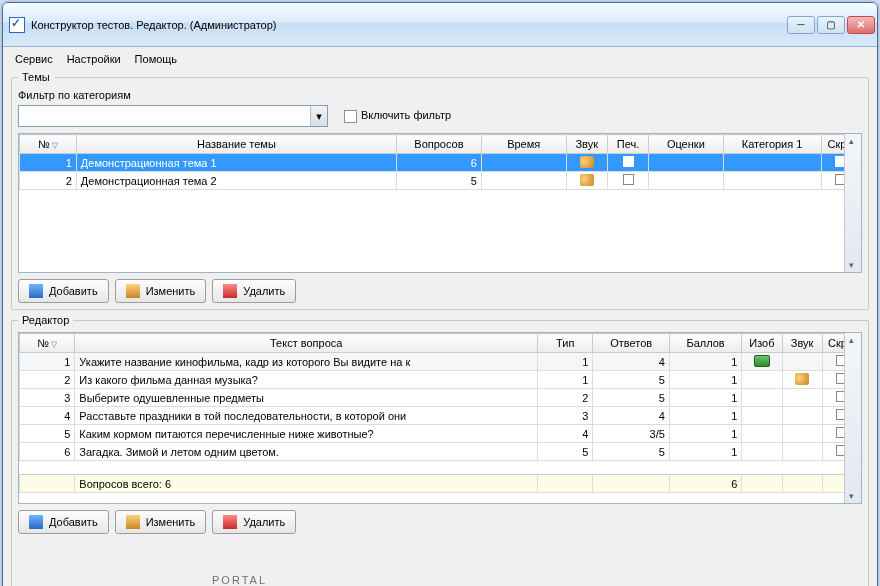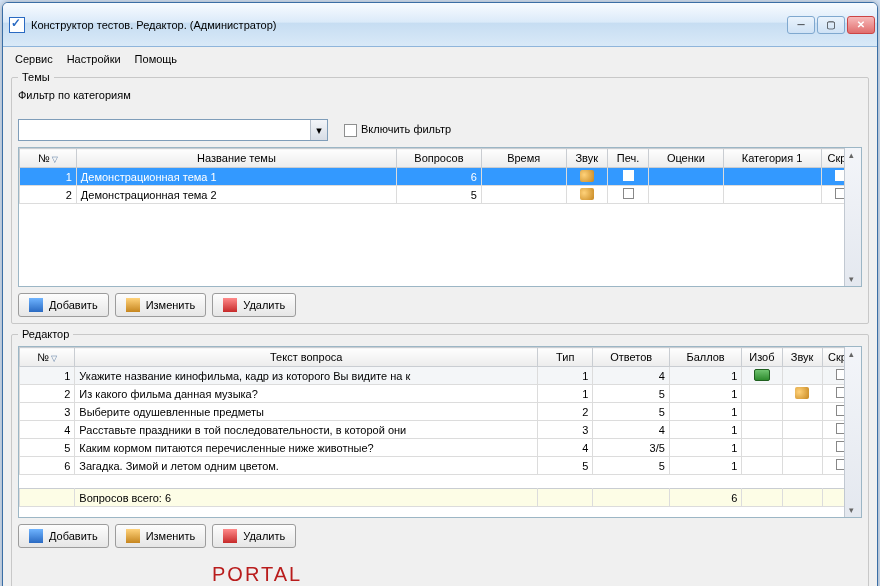--- a/index.html
+++ b/index.html
@@ -11,21 +11,21 @@
 .titlebar .title{flex:1;color:#000}
 .winbtns{display:flex;gap:2px}
 .winbtn{width:28px;height:18px;border:1px solid #7fa8cf;background:linear-gradient(#eaf3fc,#cfe2f5);border-radius:3px;display:flex;align-items:center;justify-content:center;font-size:10px}
 .winbtn.close{background:linear-gradient(#f7baba,#e06d6d);border-color:#c44;color:#fff;font-weight:bold}
 .client{background:#f0f0f0;padding:4px 8px 8px;height:554px;display:flex;flex-direction:column;gap:4px}
 .menubar{display:flex;gap:14px;padding:2px 4px}
 .menubar span{cursor:default}
 fieldset{border:1px solid #c8c8c8;border-radius:2px;padding:6px;position:relative}
 legend{padding:0 4px;font-size:11px}
 .filter-row{display:flex;align-items:center;gap:16px;margin-bottom:6px}
-.filter-label{margin-bottom:18px}
+.filter-label{margin-bottom:4px}
 .combo{width:310px;height:22px;background:#fff;border:1px solid #7f9db9;display:flex}
 .combo .arrow{width:17px;background:linear-gradient(#f3f5f9,#d7dde6);border-left:1px solid #b4bdc9;display:flex;align-items:center;justify-content:center}
 .chk{width:13px;height:13px;border:1px solid #8e8f8f;background:#fff;display:inline-block;vertical-align:middle;margin-right:4px}
 .grid-wrap{background:#fff;border:1px solid #9cb6c5;position:relative}
 .grid{width:100%;border-collapse:collapse;table-layout:fixed}
 .grid th{background:linear-gradient(#fefefe,#ececec);border:1px solid #c9cdd2;height:19px;font-weight:normal;text-align:center;overflow:hidden;white-space:nowrap}
 .grid td{border:1px solid #dcdcdc;height:18px;padding:0 4px;overflow:hidden;white-space:nowrap}
 .grid td.num{text-align:right}
 .grid tr.sel td{background:#3399ff;color:#fff}
 .grid tr.sel td .cell-chk{border-color:#fff}
@@ -39,21 +39,21 @@
 .btn{height:24px;padding:0 10px;background:linear-gradient(#fdfdfd,#e6e6e6);border:1px solid #9c9c9c;border-radius:3px;display:flex;align-items:center;gap:6px;cursor:default}
 .btn .bi{width:14px;height:14px;display:inline-block}
 .bi-add{background:linear-gradient(#6fb4ff,#2a6ac2)}
 .bi-edit{background:linear-gradient(#ffd27a,#c6861f)}
 .bi-del{background:linear-gradient(#ff8a8a,#c62a2a)}
 .bi-arr{width:0;height:0;border-left:6px solid #555;border-top:5px solid transparent;border-bottom:5px solid transparent;display:inline-block}
 .scroll-stub{position:absolute;right:0;top:0;bottom:0;width:17px;background:linear-gradient(#f3f5f9,#e4e8ef);border-left:1px solid #c1c8d1}
 .scroll-stub::before{content:"▴";position:absolute;top:2px;left:4px;font-size:9px;color:#666}
 .scroll-stub::after{content:"▾";position:absolute;bottom:2px;left:4px;font-size:9px;color:#666}
 .sort-arrow{color:#5f7fa5;font-size:8px;margin-left:2px}
-.watermark{position:absolute;left:200px;bottom:6px;color:#b91c1c;font-size:20px;letter-spacing:2px;pointer-events:none}
+.watermark{position:absolute;left:200px;bottom:6px;color:#737373;font-size:11px;letter-spacing:2px;pointer-events:none}
 </style>
 </head>
 <body>
 
 <div class="window">
   <div class="titlebar">
     <span class="icon"></span>
     <span class="title">Конструктор тестов. Редактор.  (Администратор)</span>
     <div class="winbtns">
       <div class="winbtn">─</div>

